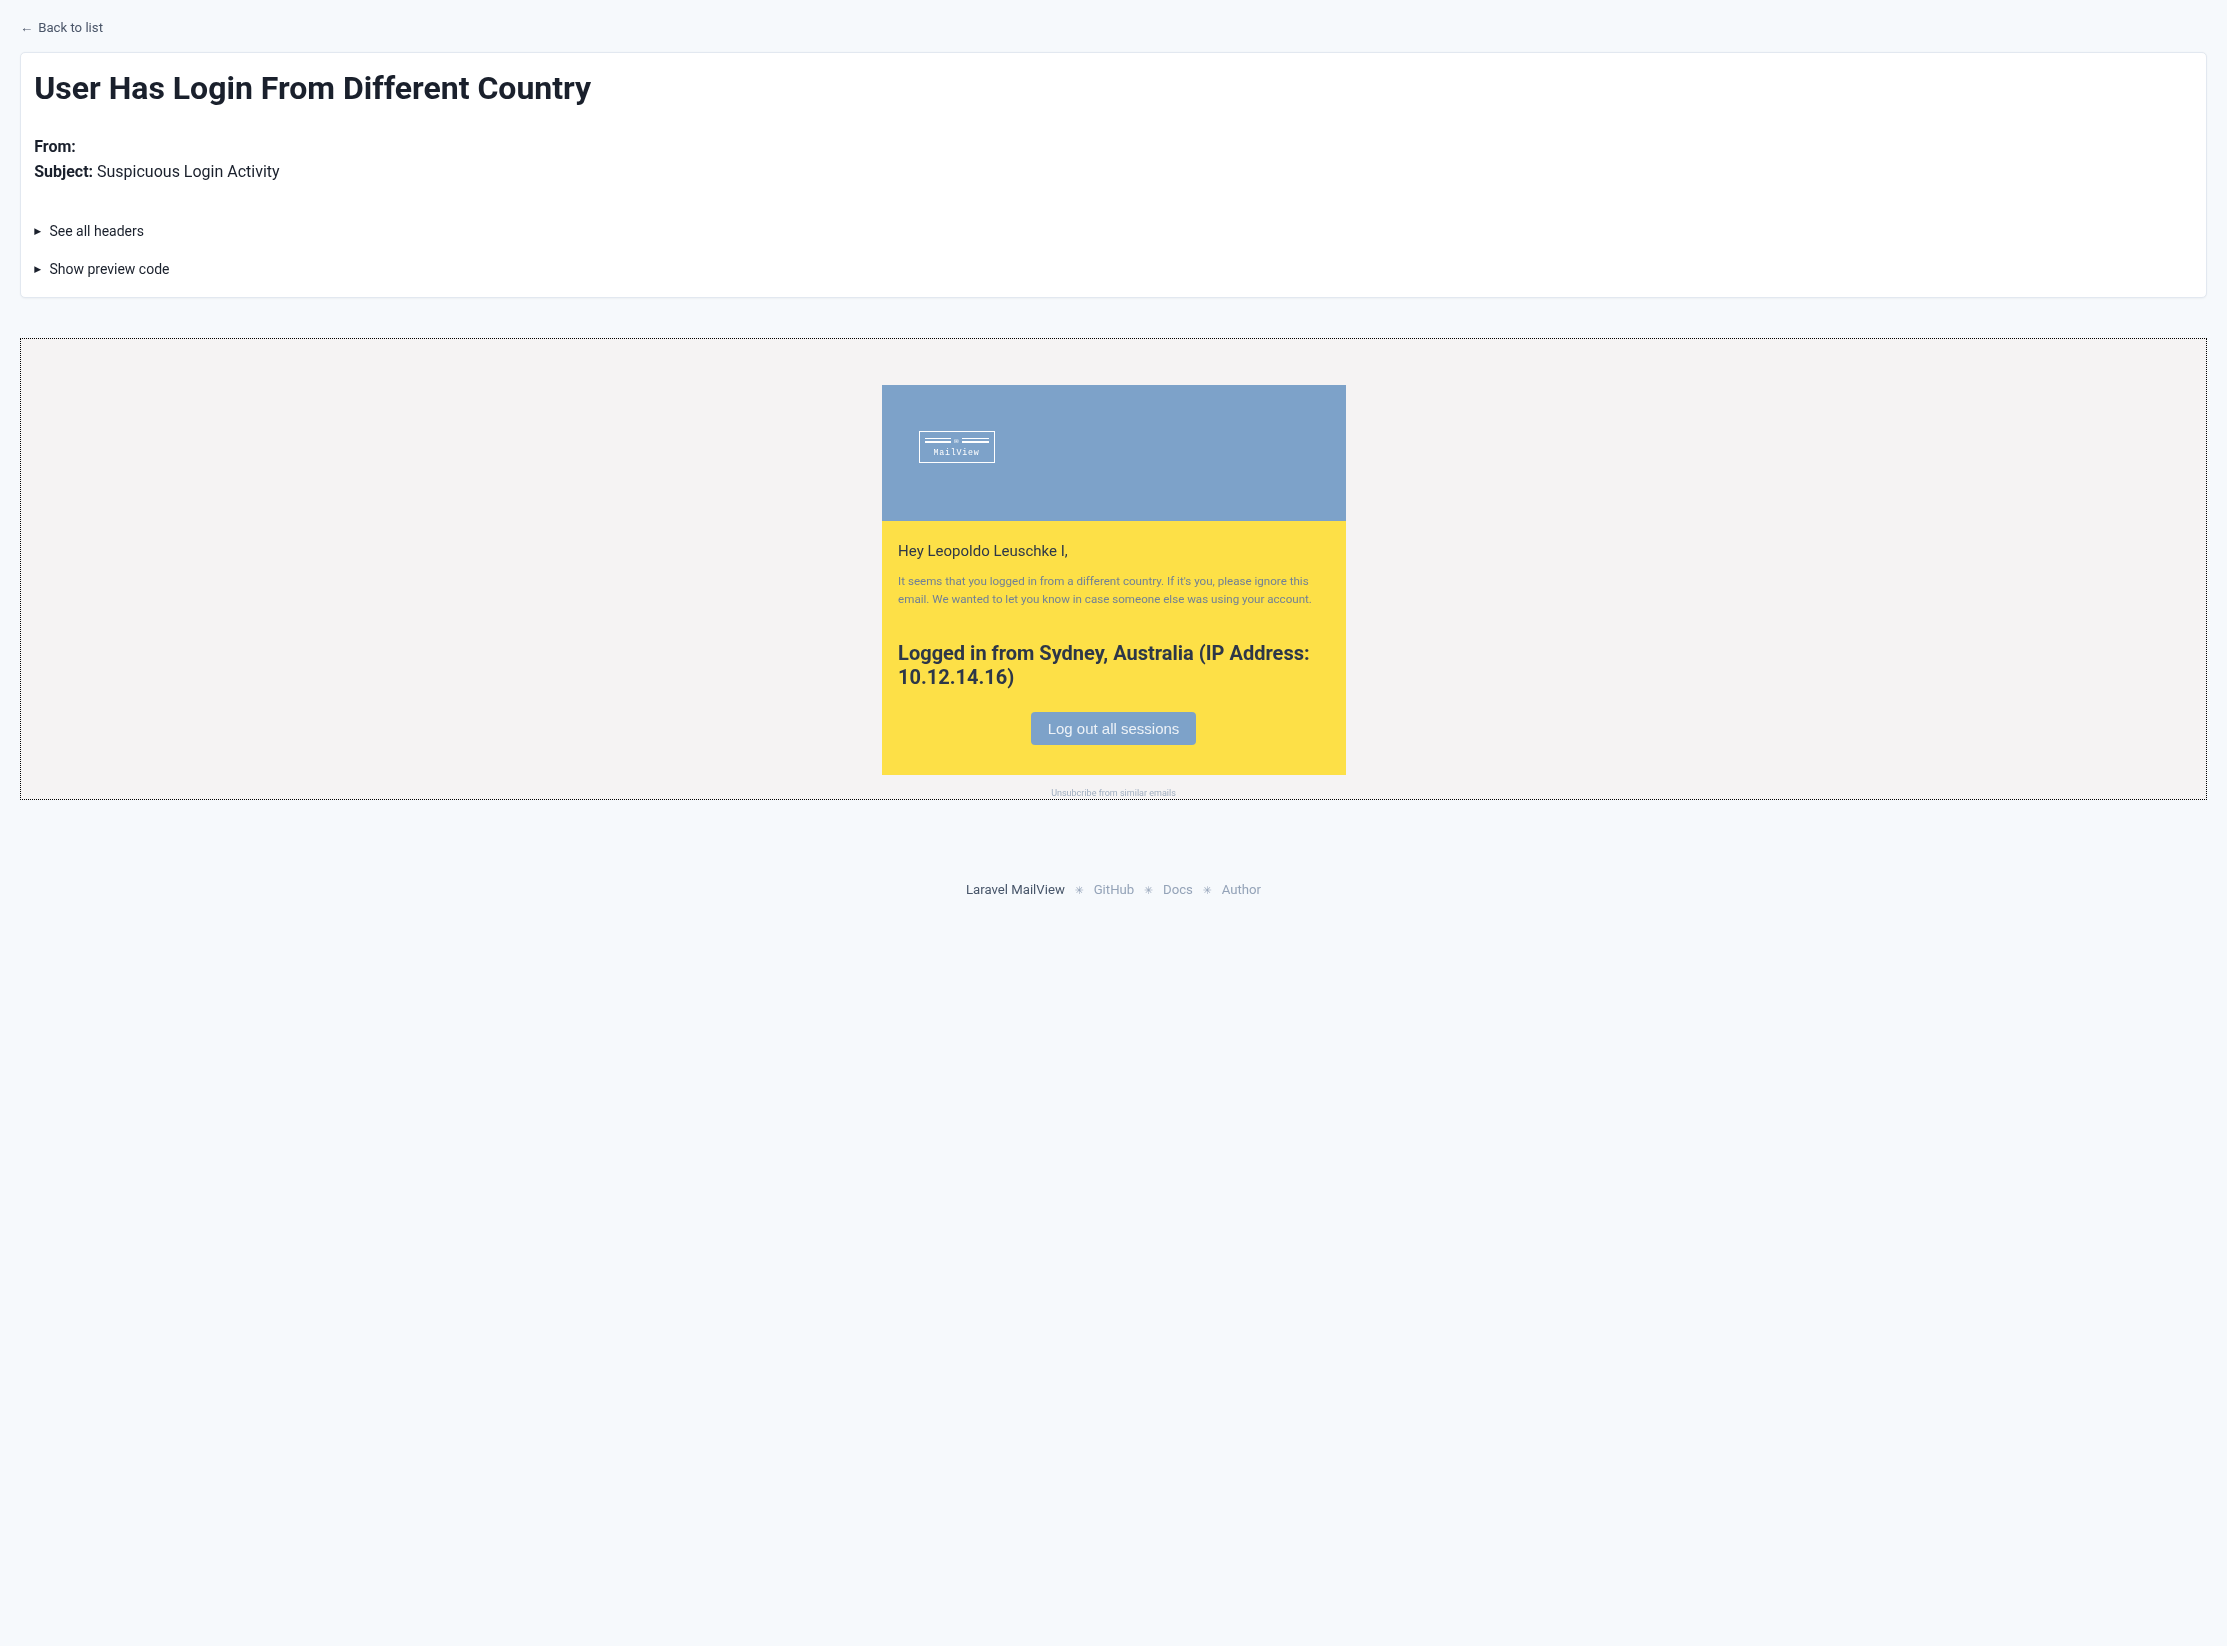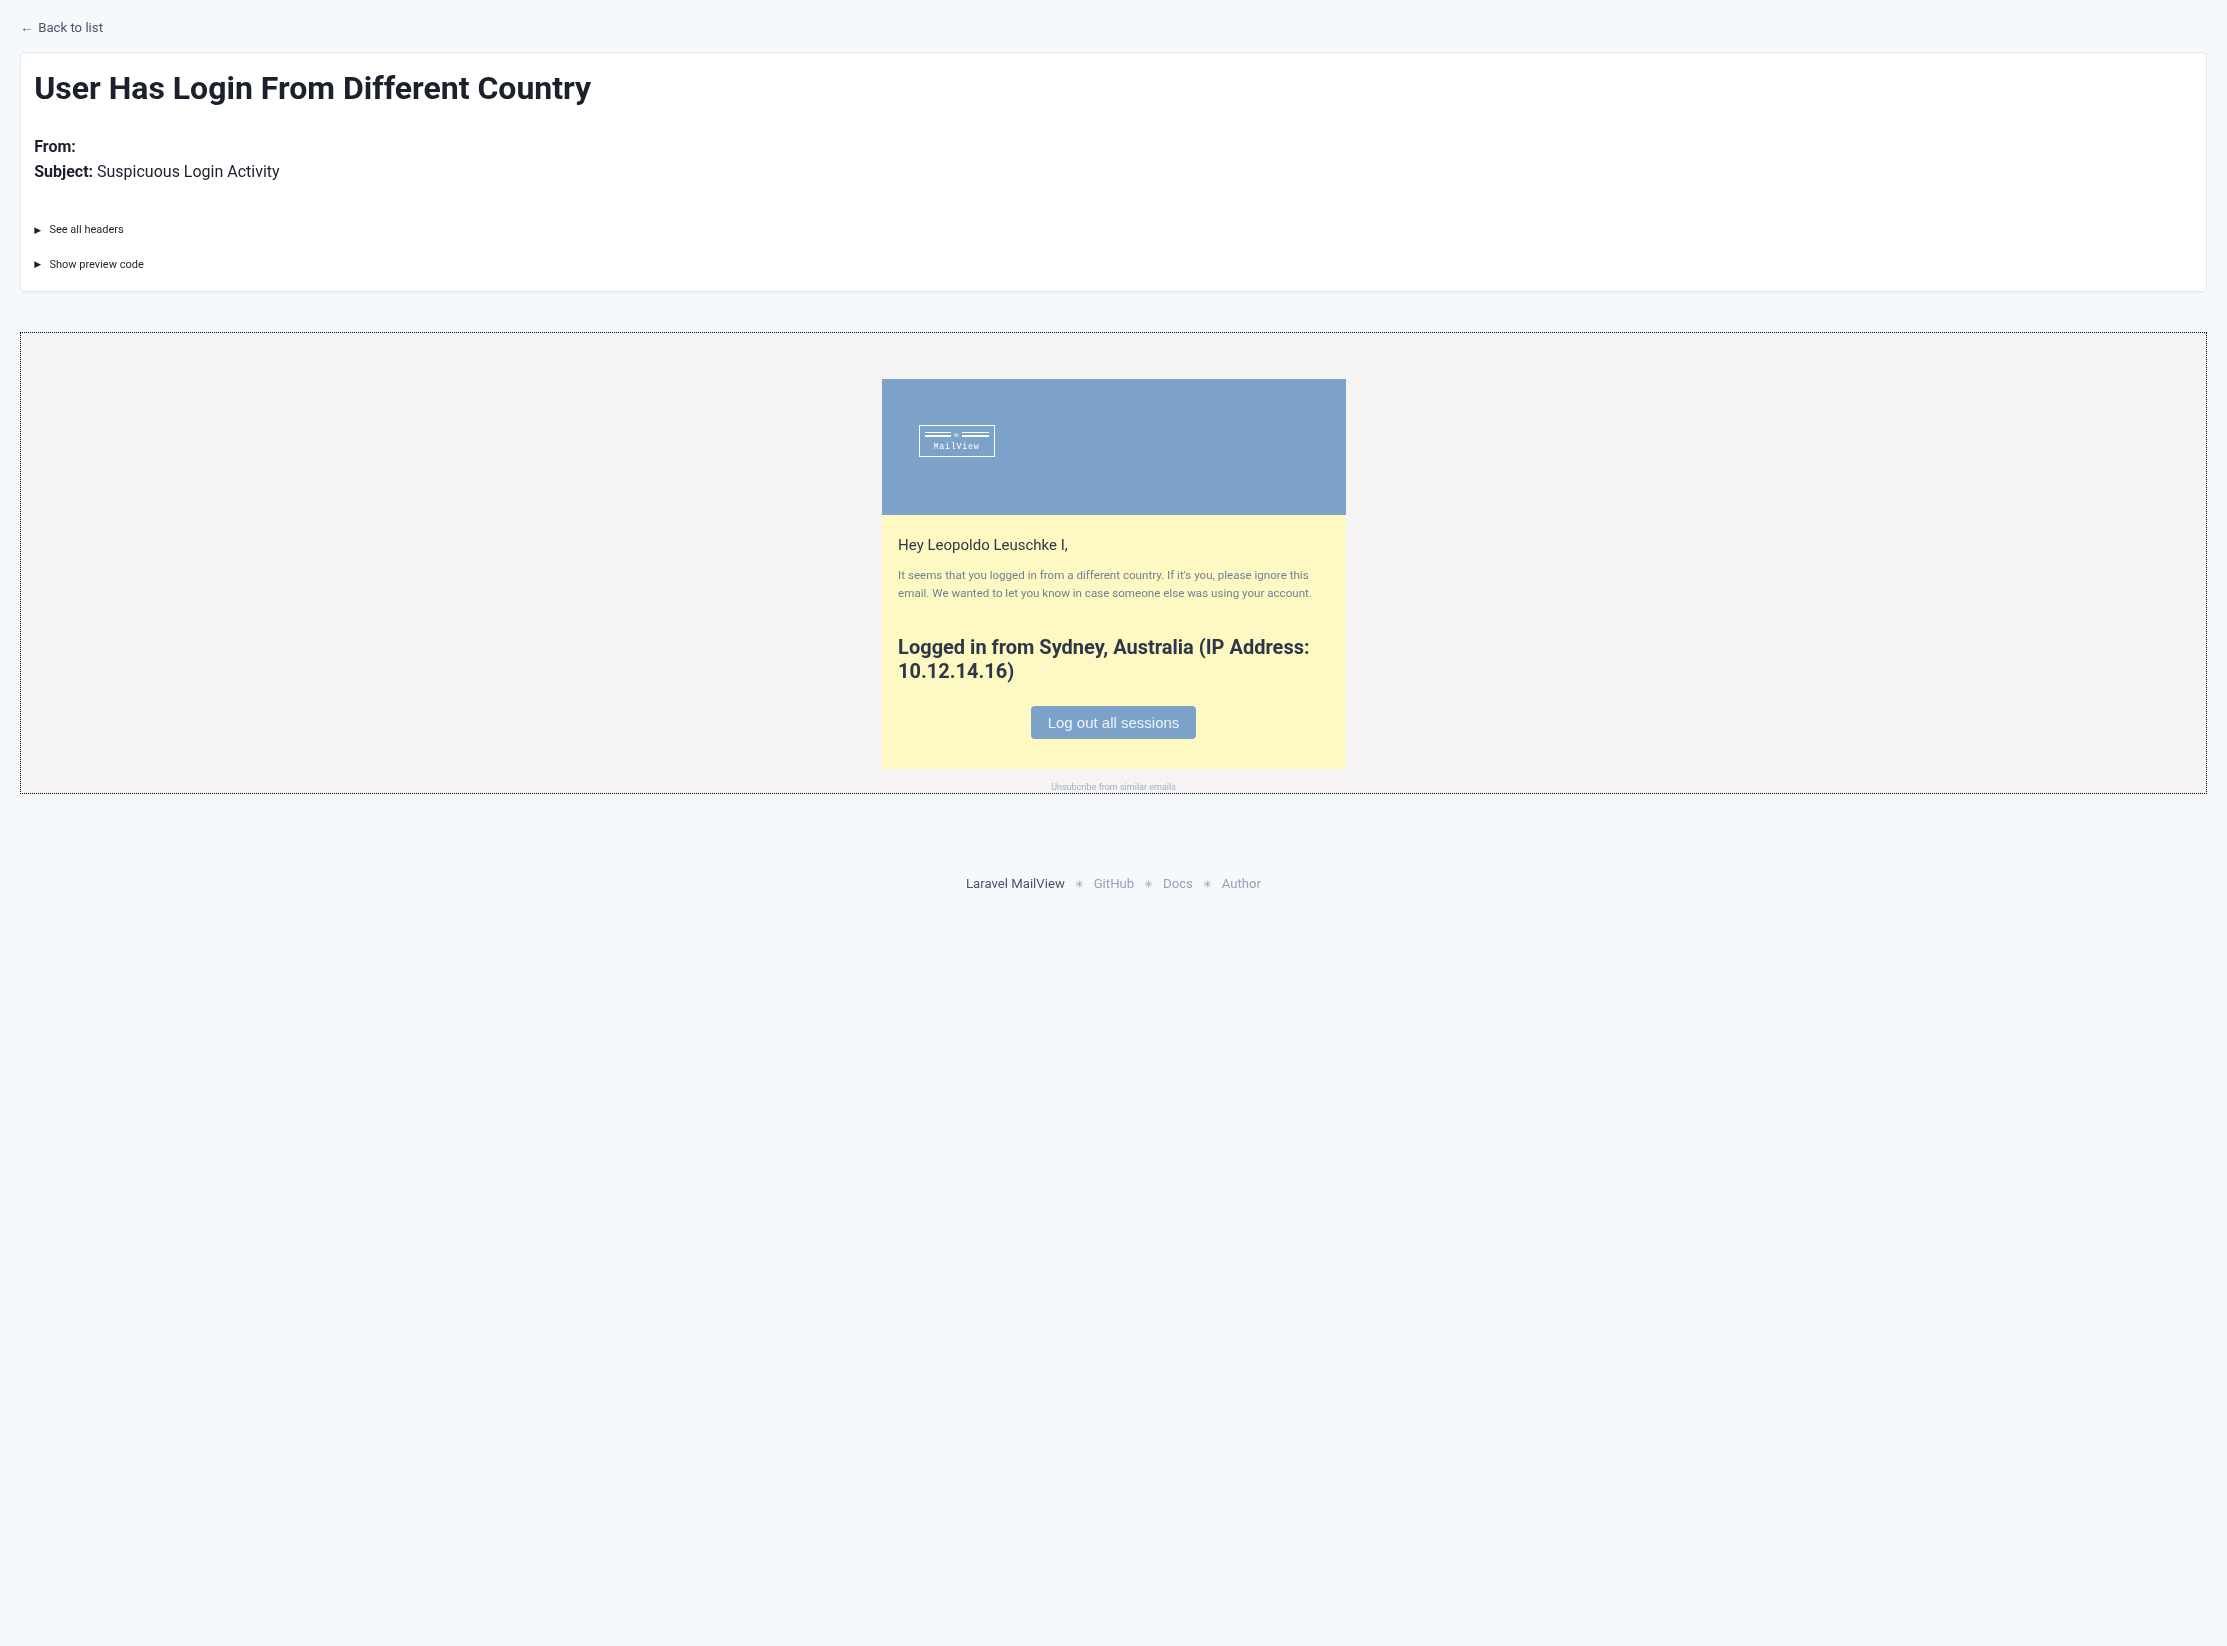--- a/index.html
+++ b/index.html
@@ -50,21 +50,21 @@
   }
   hr.sep {
     border: none;
     height: 20px;
   }
   details {
     margin-top: 15px;
   }
   summary {
     cursor: pointer;
-    font-size: 11px;
+    font-size: 14px;
     color: #1a202c;
     padding: 3.3px 0;
     list-style: none;
     display: flex;
     align-items: center;
     gap: 8.3px;
   }
   summary::before {
     content: "▶";
     font-size: 9px;
@@ -117,21 +117,21 @@
     position:absolute;
     top:1.7px;left:0;right:0;
     border-top:0.8px solid #fff;
   }
   .logo-icon { font-size: 7.5px; display:inline-block; transform: scaleX(-1); }
   .logo-text {
     letter-spacing: 0.8px;
     padding-top: 2.5px;
   }
   .email-body {
-    background: #fef9c3;
+    background: #fde047;
     padding: 21.5px 16.6px 30px 16.6px;
   }
   .email-body h2 {
     font-size: 15px;
     font-weight: 400;
     color: #2d3748;
     margin-bottom: 11.6px;
   }
   .email-body p.desc {
     font-size: 11.6px;

